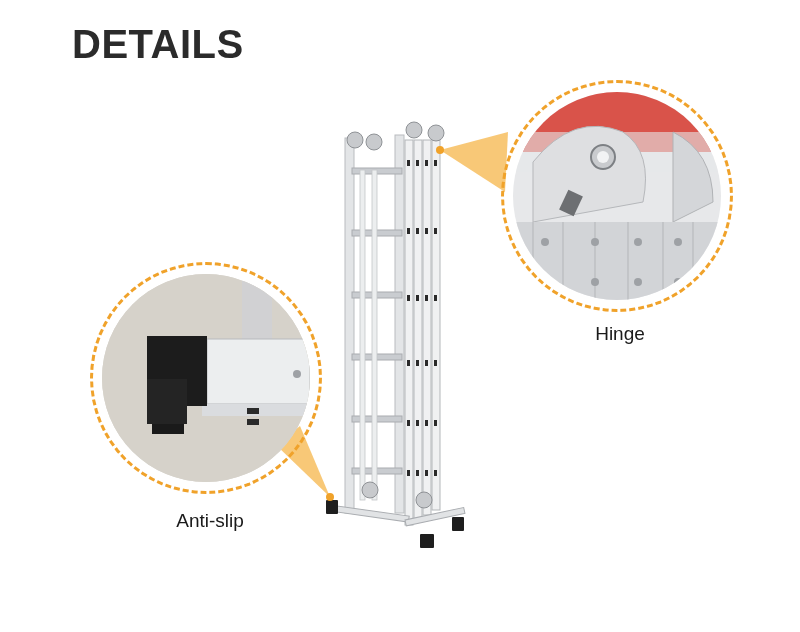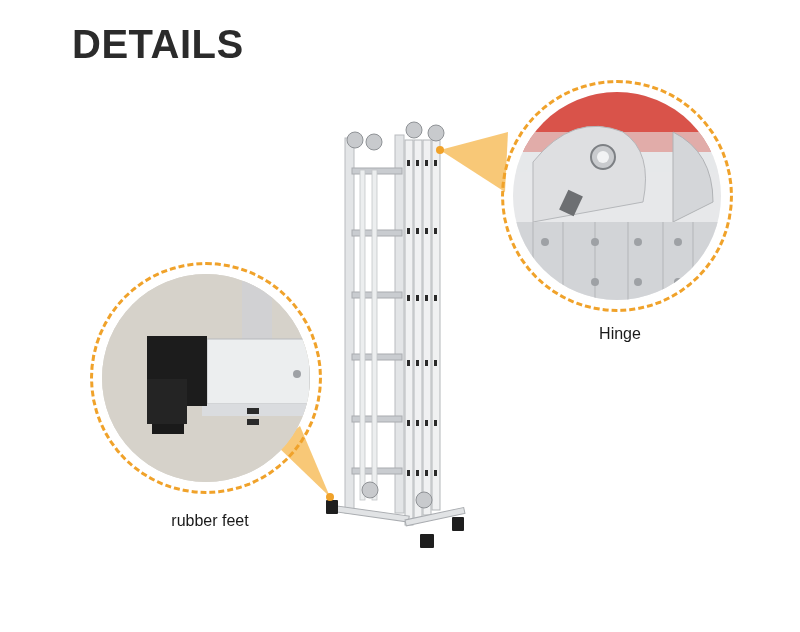--- a/index.html
+++ b/index.html
@@ -12,21 +12,21 @@
     letter-spacing: 0.5px;
     margin-left: 44px;
   }
   .callout-circle {
     position: absolute; border-radius: 50%; border: 3px dashed #f0a22a; box-sizing: border-box;
   }
   .callout-inner {
     position: absolute; border-radius: 50%; overflow: hidden;
   }
   .label {
-    position: absolute; font-size: 16px; color: #1a1a1a; text-align: center; line-height: 31px;
+    position: absolute; font-size: 19px; color: #1a1a1a; text-align: center; line-height: 31px;
   }
   svg { position: absolute; left: 0; top: 0; }
 </style>
 </head>
 <body>
 
 <div class="title">DETAILS</div>
 
 <svg width="800" height="632">
 
@@ -152,14 +152,14 @@
     <circle cx="195" cy="100" r="4" fill="#9ea1a5"></circle>
     <rect x="100" y="130" width="108" height="12" fill="#dadcdf"></rect>
     <rect x="145" y="134" width="12" height="6" fill="#2a2a2a"></rect>
     <rect x="145" y="145" width="12" height="6" fill="#2a2a2a"></rect>
     <rect x="45" y="62" width="60" height="70" fill="#1c1c1c"></rect>
     <rect x="45" y="105" width="40" height="45" fill="#242424"></rect>
     <rect x="50" y="150" width="32" height="10" fill="#1a1a1a"></rect>
   </svg>
 </div>
 <div class="label" style="left:130px; top:505px; width:160px;">
-  <div>rubber feet</div>
+  <div>Anti-slip</div>
 </div>
 
 </body></html>

